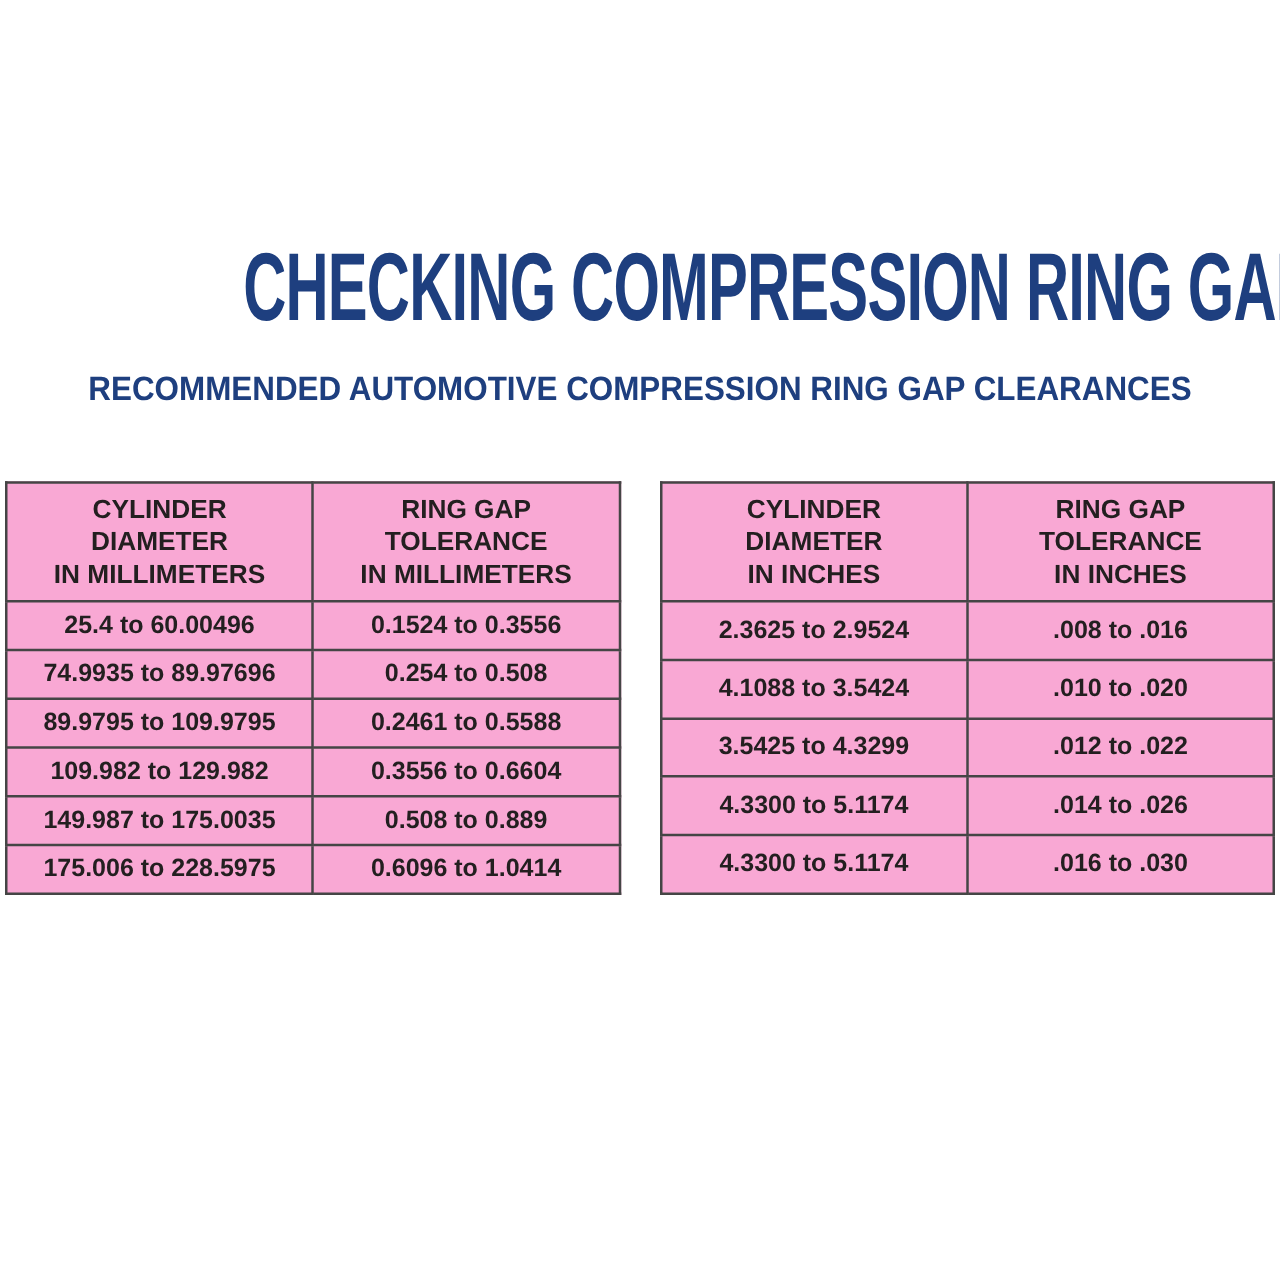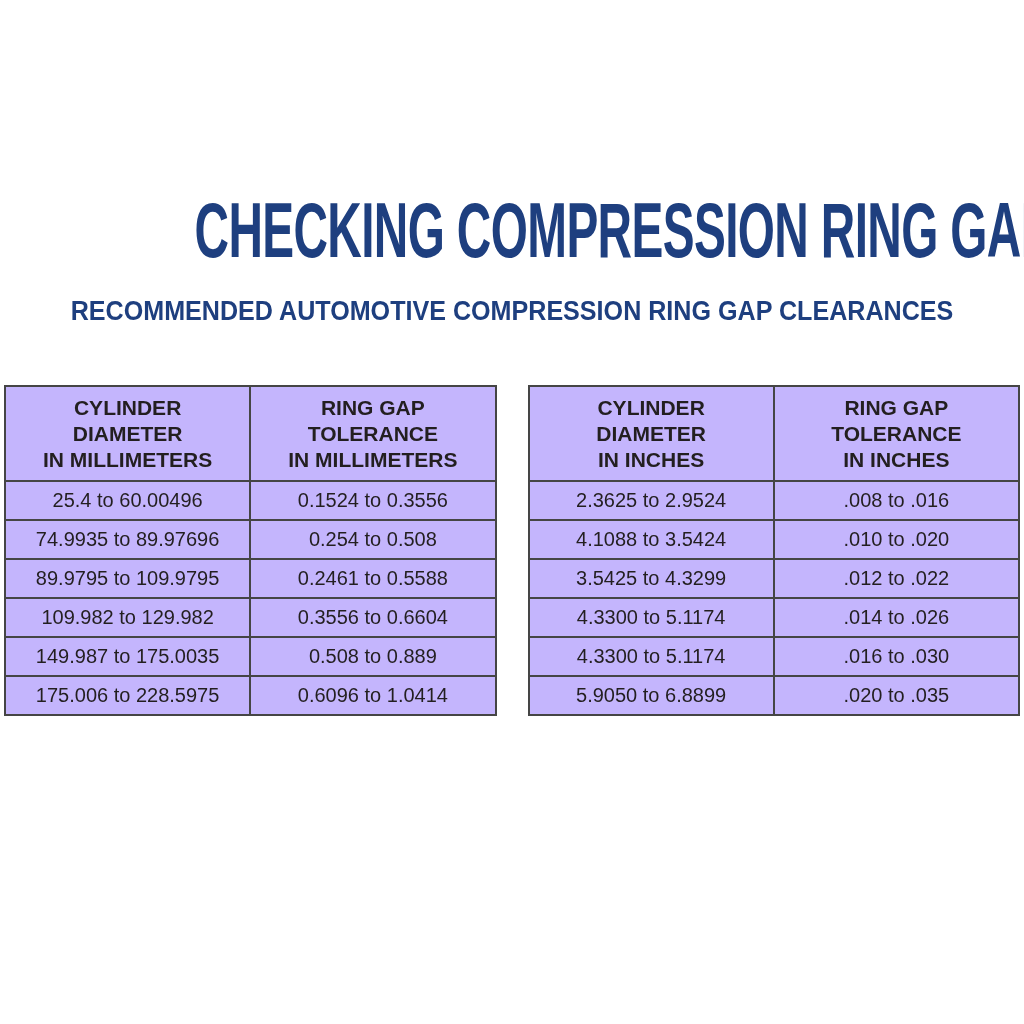--- a/index.html
+++ b/index.html
@@ -51,41 +51,41 @@
     top: 385px;
     left: 4px;
     width: 1016px;
     display: flex;
     gap: 31px;
   }
   table.spec-table {
     flex: 1 1 0;
     border-collapse: collapse;
     table-layout: fixed;
-    background: #c4b5fd;
+    background: #f9a8d4;
   }
   table.spec-table th,
   table.spec-table td {
     border: 2px solid #454545;
     text-align: center;
     vertical-align: middle;
     color: #231f20;
   }
   table.spec-table th {
     height: 95px;
     font-size: 21px;
     line-height: 26px;
     font-weight: bold;
     white-space: pre-line;
     width: 50%;
   }
   table.spec-table td {
     height: 39px;
     font-size: 20px;
-    font-weight: normal;
+    font-weight: bold;
   }
 </style>
 </head>
 <body>
 
 <div class="page">
 
   <div class="main-title">CHECKING COMPRESSION RING GAPS</div>
 
   <div class="subtitle">RECOMMENDED AUTOMOTIVE COMPRESSION RING GAP CLEARANCES</div>
@@ -156,21 +156,17 @@
           <td>.012 to .022</td>
         </tr>
         <tr>
           <td>4.3300 to 5.1174</td>
           <td>.014 to .026</td>
         </tr>
         <tr>
           <td>4.3300 to 5.1174</td>
           <td>.016 to .030</td>
         </tr>
-        <tr>
-          <td>5.9050 to 6.8899</td>
-          <td>.020 to .035</td>
-        </tr>
       </tbody>
     </table>
 
   </div>
 </div>
 
 </body></html>

